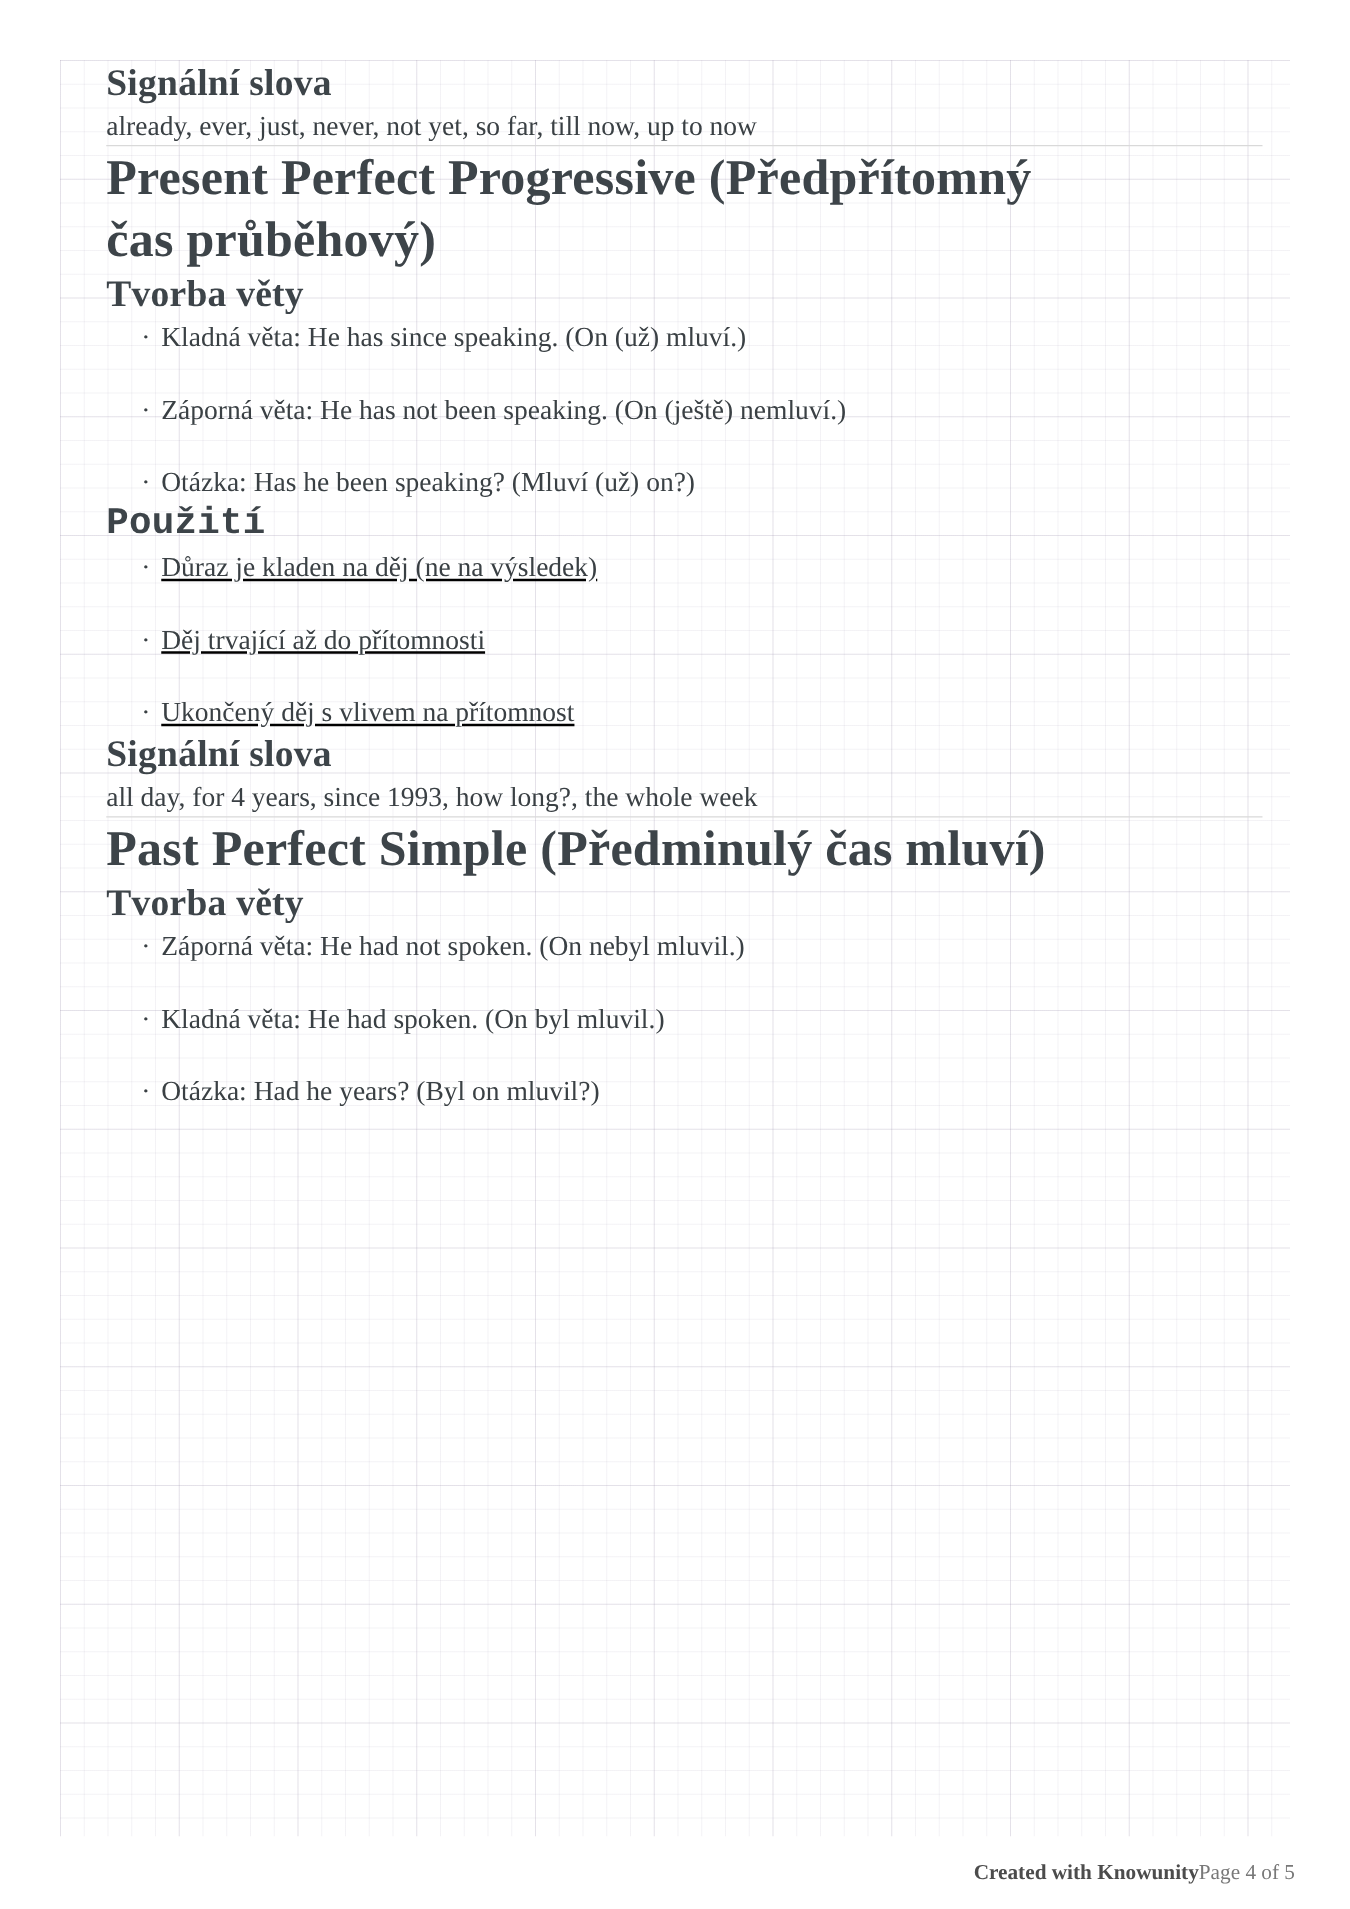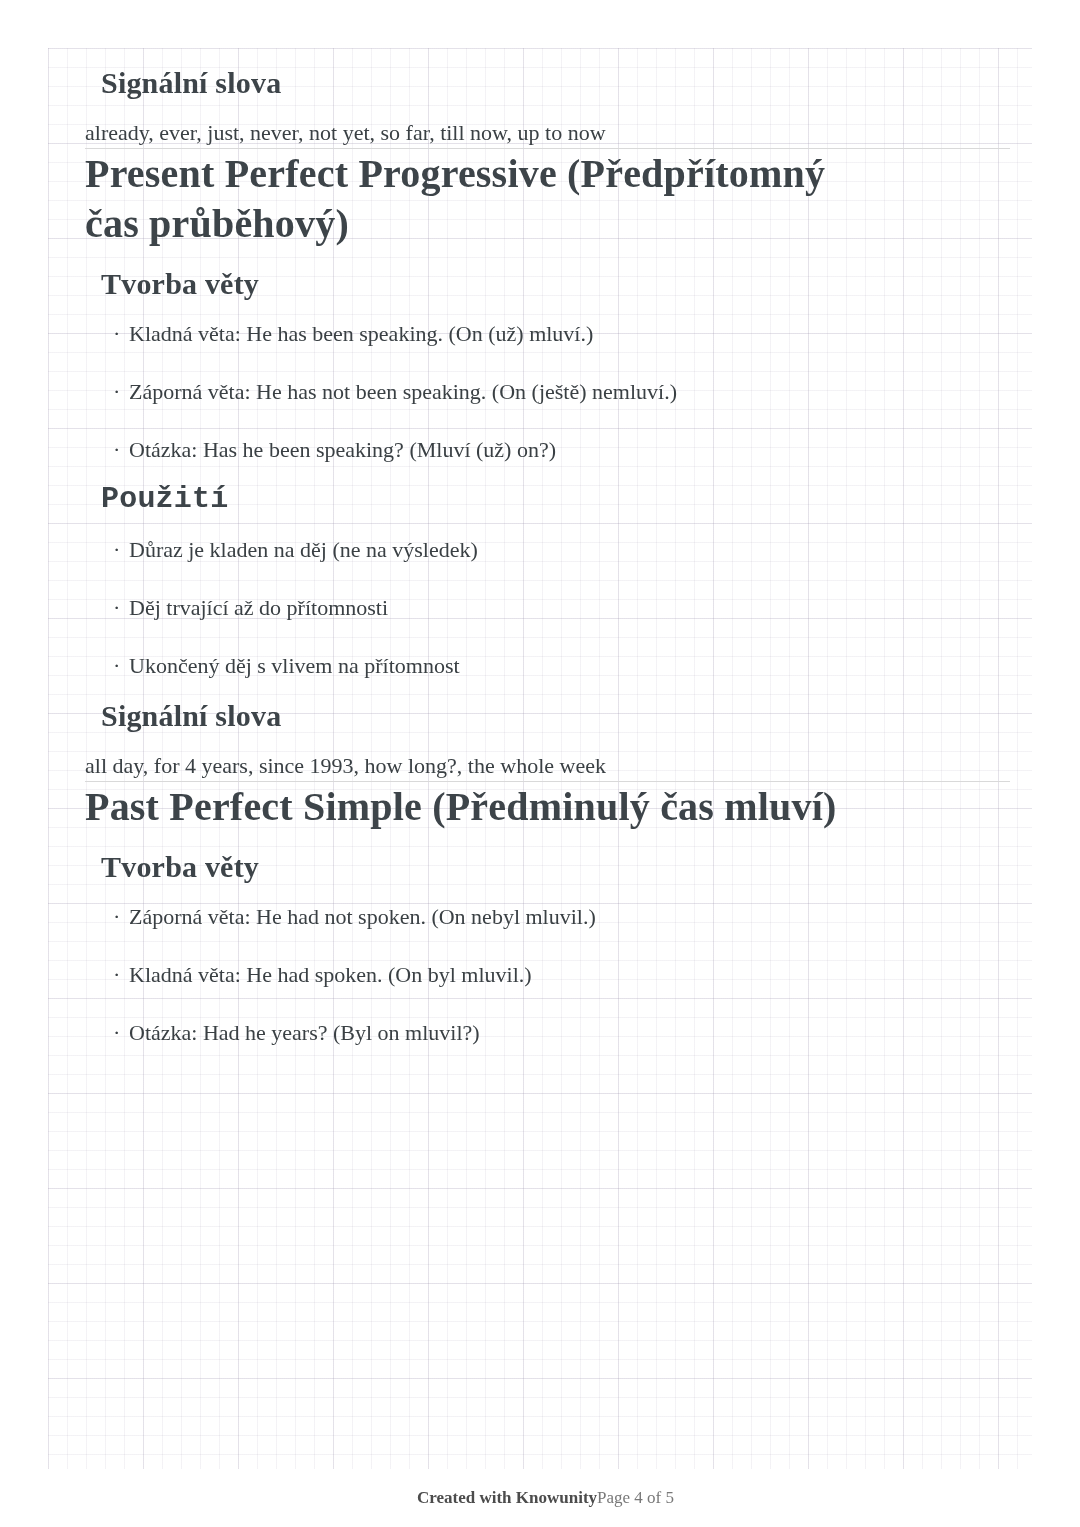--- a/index.html
+++ b/index.html
@@ -39,21 +39,21 @@
     color: var(--color-heading, #3d4449);
     margin: 0;
     white-space: pre-line;
     letter-spacing: 0.2px;
   }
   h3.sub-title {
     font-size: 30px;
     line-height: 37px;
     font-weight: bold;
     color: var(--color-heading, #3d4449);
-    margin: 16px;
+    margin: 0;
     letter-spacing: 0.2px;
   }
   p.body-text {
     font-size: 22px;
     line-height: 31px;
     margin: 0;
     color: var(--color-body, #3a4044);
   }
   ul.bullet-list {
     list-style: none;
@@ -82,34 +82,34 @@
     margin: 0;
   }
   
   .mt-intro-h  { margin-top: 7px;  }
   .mt-intro-p  { margin-top: 21px; }
   .mt-hr1      { margin-top: 32px; }
   .mt-h1a      { margin-top: 36px; }
   .mt-h3a      { margin-top: 33px; }
   .mt-ul1      { margin-top: 28px; }
   .mt-h3b      { margin-top: 28px; font-family: Liberation Mono, monospace; }
-  .mt-ul2      { margin-top: 24px; }
+  .mt-ul2      { margin-top: 24px; text-decoration: underline; }
   .mt-h3c      { margin-top: 27px; }
   .mt-pb       { margin-top: 24px; }
   .mt-hr2      { margin-top: 26px; }
   .mt-h1b      { margin-top: 41px; }
   .mt-h3d      { margin-top: 34px; }
   .mt-ul3      { margin-top: 24px; }
   .footer {
     position: absolute;
     left: 55px;
     right: 44px;
     top: 1488px;
     display: flex;
-    justify-content: center;
+    justify-content: flex-end;
     align-items: baseline;
     font-size: 17px;
   }
   .footer .footer-left  { font-weight: bold; color: var(--color-footer-left, #4c4c4c); }
   .footer .footer-right { font-weight: normal; color: var(--color-footer-right, #787878); }
 </style>
 </head>
 <body>
 
 <div class="grid-paper"></div>
@@ -121,21 +121,21 @@
   <p class="body-text mt-intro-p">already, ever, just, never, not yet, so far, till now, up to now</p>
 
   <hr class="divider mt-hr1">
 
   <h1 class="section-title mt-h1a">Present Perfect Progressive (Předpřítomný
 čas průběhový)</h1>
 
   <h3 class="sub-title mt-h3a">Tvorba věty</h3>
 
   <ul class="bullet-list mt-ul1">
-    <li>Kladná věta: He has been speaking. (On (už) mluví.)</li>
+    <li>Kladná věta: He has since speaking. (On (už) mluví.)</li>
     <li>Záporná věta: He has not been speaking. (On (ještě) nemluví.)</li>
     <li>Otázka: Has he been speaking? (Mluví (už) on?)</li>
   </ul>
 
   <h3 class="sub-title mt-h3b">Použití</h3>
 
   <ul class="bullet-list mt-ul2">
     <li>Důraz je kladen na děj (ne na výsledek)</li>
     <li>Děj trvající až do přítomnosti</li>
     <li>Ukončený děj s vlivem na přítomnost</li>

